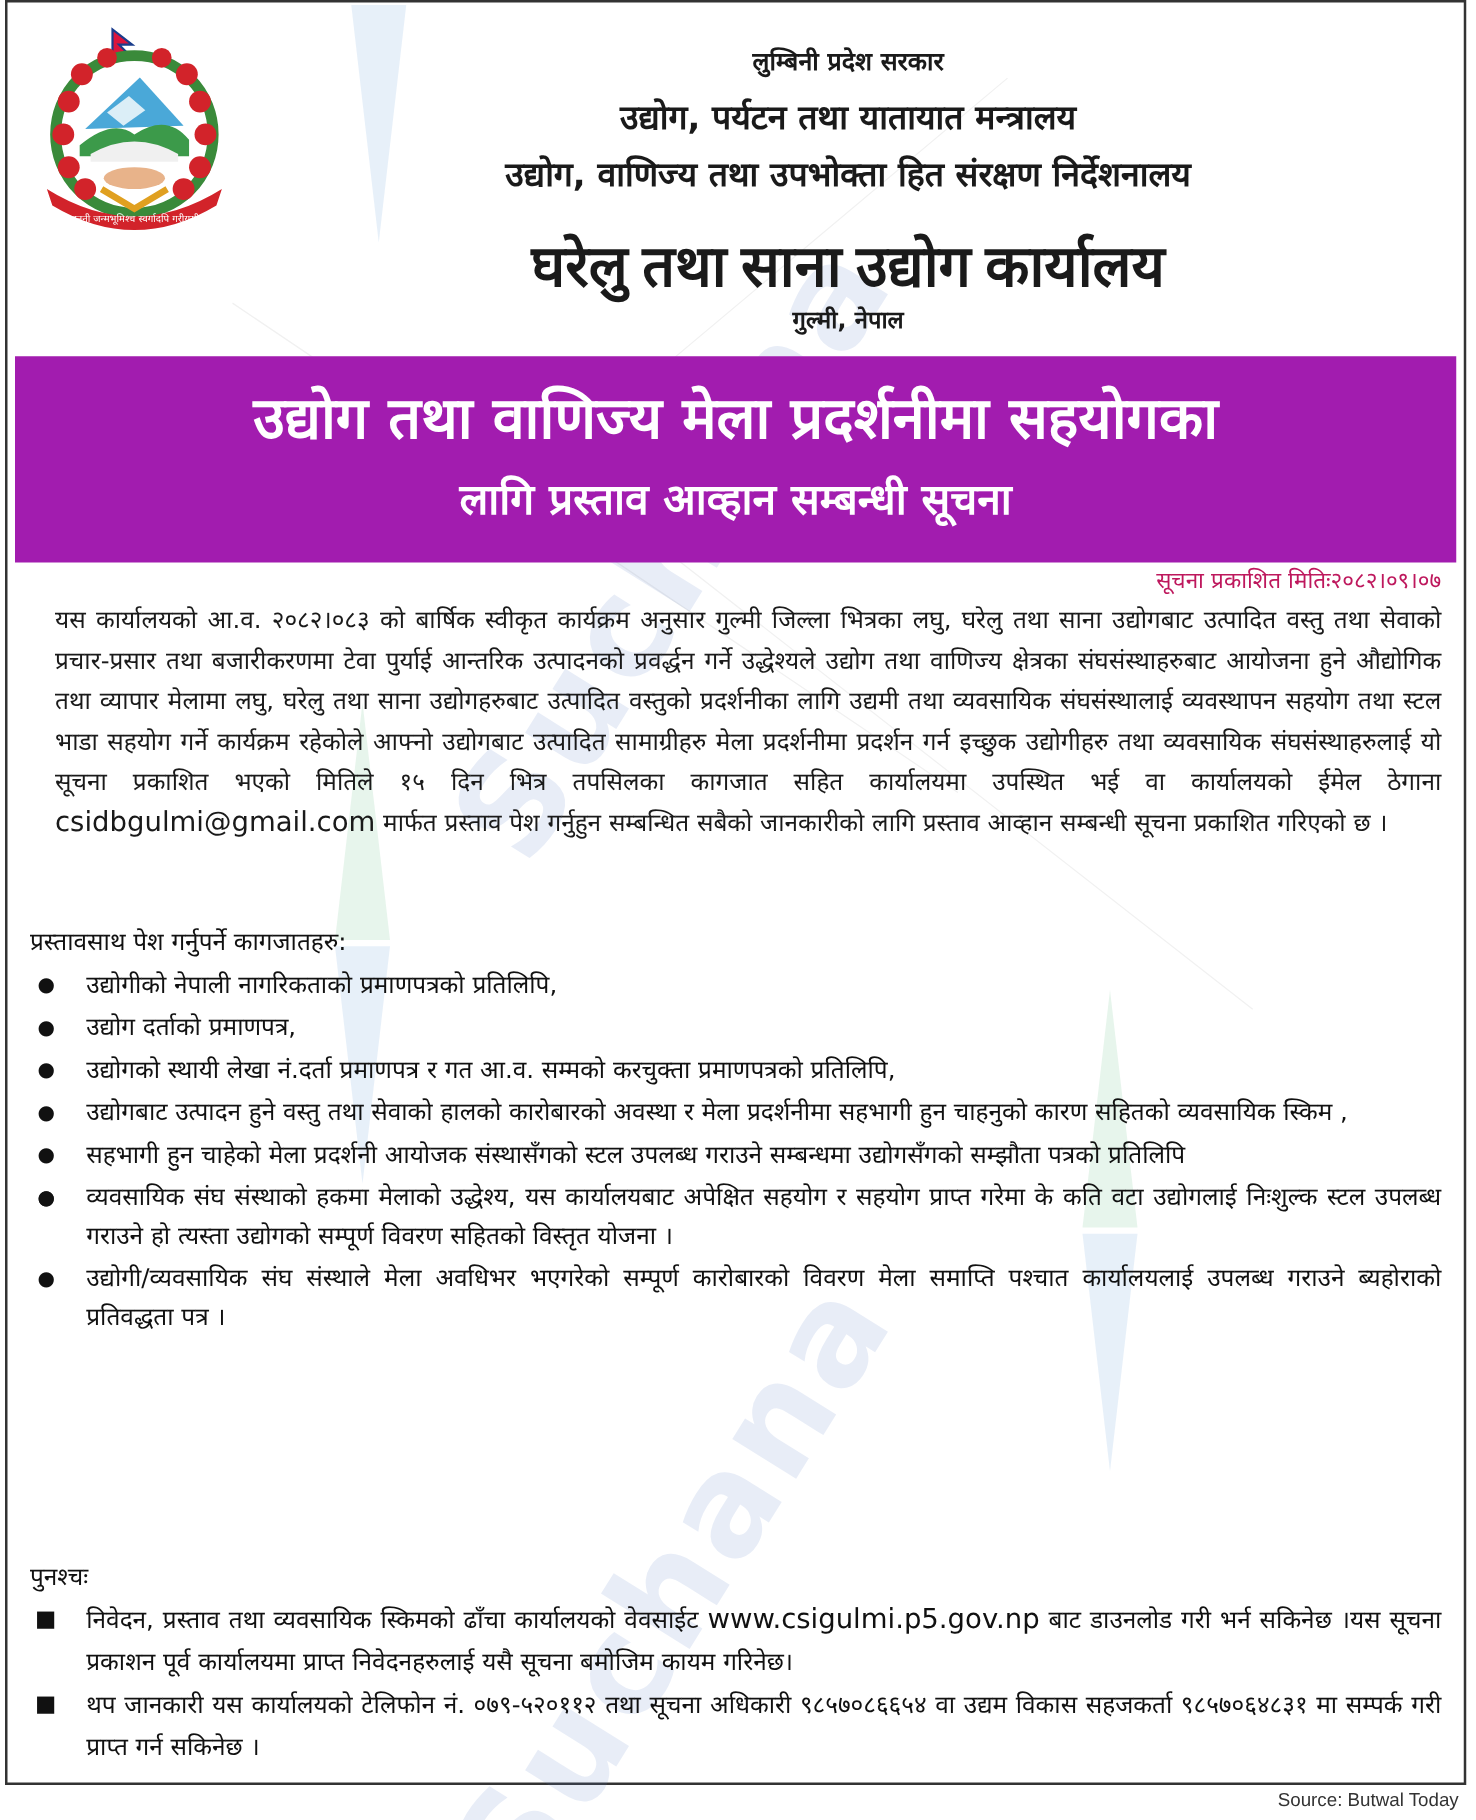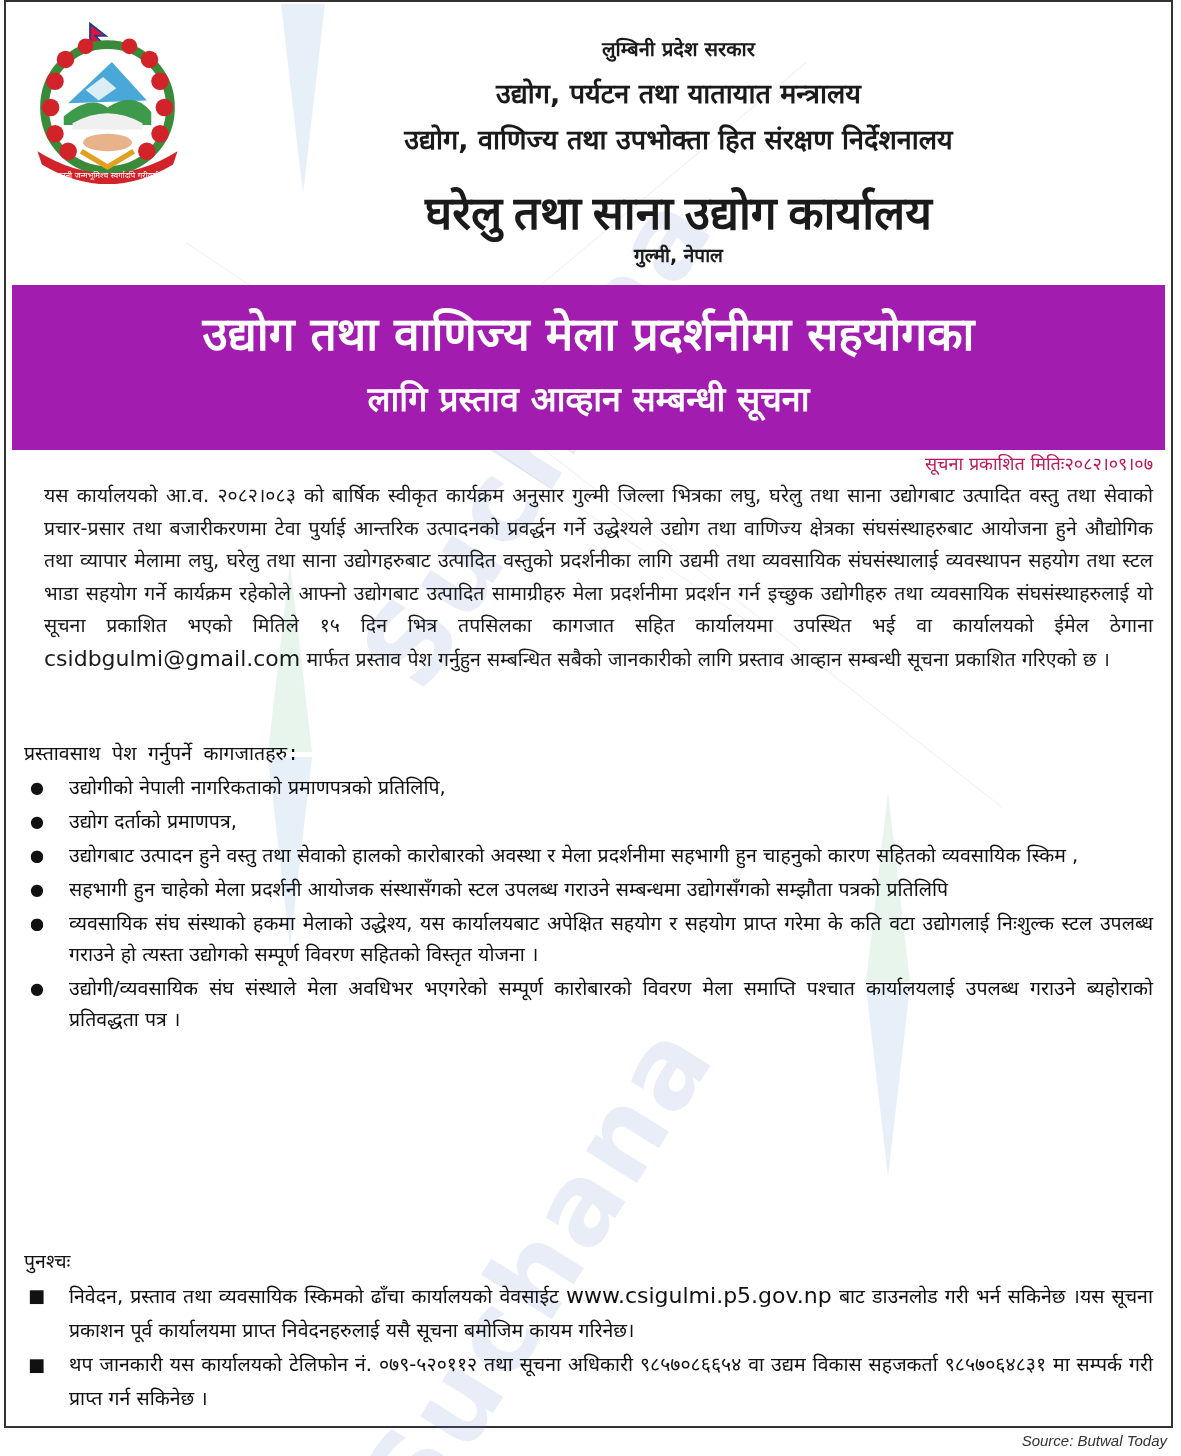--- a/index.html
+++ b/index.html
@@ -48,32 +48,32 @@
   }
   .banner .l1 { position:absolute; left:0; right:0; top:16px; font-size:46px; }
   .banner .l2 { position:absolute; left:0; right:0; top:90px; font-size:34px; }
 
   .pubdate { position:absolute; right:18px; top:449px; font-size:18px; color:#be185d; }
 
   .body-para {
     position:absolute; left:18px; right:18px; top:478px;
     font-size:19.5px; line-height:32.5px; text-align:justify; color:#1a1a1a;margin-left:20px;
   }
-  .list-head { position:absolute; left:18px; top:737px; font-size:19.5px;font-family:Liberation Mono, monospace; }
+  .list-head { position:absolute; left:18px; top:737px; font-size:19.5px; }
   .doc-list { position:absolute; left:18px; right:18px; top:770px; margin:0; padding:0; list-style:none; }
   .doc-list li { position:relative; padding-left:45px; font-size:19.5px; line-height:31px; text-align:justify; margin-bottom:3px; }
   .doc-list li .bullet { position:absolute; left:6px; top:0; font-size:16px; }
 
   .ps-head { position:absolute; left:18px; top:1245px; font-size:19.5px; }
   .ps-list { position:absolute; left:18px; right:18px; top:1277px; margin:0; padding:0; list-style:none; }
   .ps-list li { position:relative; padding-left:45px; font-size:19.5px; line-height:34px; text-align:justify; margin-bottom:0; }
   .ps-list li .bullet { position:absolute; left:4px; top:0; font-size:18px; }
   .latin { font-family:"DejaVu Sans", sans-serif; font-size:22px; }
 
-  .source { position:absolute; right:14px; top:1432px; font-style:italic; font-size:15px; color:#333; font-family:"Liberation Sans", sans-serif; }
+  .source { position:absolute; right:14px; top:1432px; font-size:15px; color:#333; font-family:"Liberation Sans", sans-serif; }
 </style>
 </head>
 <body>
 
 <div class="frame">
 
   <div class="wm" style="left:0;top:0;width:1169px;height:1428px;">
     <div class="wm-line" style="left:180px;top:240px;width:700px;transform:rotate(34deg);"></div>
     <div class="wm-line" style="left:350px;top:300px;width:820px;transform:rotate(38deg);"></div>
     <div class="wm-line" style="left:800px;top:60px;width:600px;transform:rotate(140deg);"></div>
@@ -127,21 +127,21 @@
   <div class="pubdate">सूचना प्रकाशित मितिः२०८२।०९।०७</div>
 
   <div class="body-para">
     <span>यस कार्यालयको आ.व. २०८२।०८३ को बार्षिक स्वीकृत कार्यक्रम अनुसार गुल्मी जिल्ला भित्रका लघु, घरेलु तथा साना उद्योगबाट उत्पादित वस्तु तथा सेवाको प्रचार-प्रसार तथा बजारीकरणमा टेवा पुर्याई आन्तरिक उत्पादनको प्रवर्द्धन गर्ने उद्धेश्यले उद्योग तथा वाणिज्य क्षेत्रका संघसंस्थाहरुबाट आयोजना हुने औद्योगिक तथा व्यापार मेलामा लघु, घरेलु तथा साना उद्योगहरुबाट उत्पादित वस्तुको प्रदर्शनीका लागि उद्यमी तथा व्यवसायिक संघसंस्थालाई व्यवस्थापन सहयोग तथा स्टल भाडा सहयोग गर्ने कार्यक्रम रहेकोले आफ्नो उद्योगबाट उत्पादित सामाग्रीहरु मेला प्रदर्शनीमा प्रदर्शन गर्न इच्छुक उद्योगीहरु तथा व्यवसायिक संघसंस्थाहरुलाई यो सूचना प्रकाशित भएको मितिले १५ दिन भित्र तपसिलका कागजात सहित कार्यालयमा उपस्थित भई वा कार्यालयको ईमेल ठेगाना </span><span class="latin">csidbgulmi@gmail.com</span><span> मार्फत प्रस्ताव पेश गर्नुहुन सम्बन्धित सबैको जानकारीको लागि प्रस्ताव आव्हान सम्बन्धी सूचना प्रकाशित गरिएको छ ।</span>
   </div>
 
   <div class="list-head">प्रस्तावसाथ पेश गर्नुपर्ने कागजातहरु:</div>
   <ul class="doc-list">
     <li><span class="bullet">●</span><span>उद्योगीको नेपाली नागरिकताको प्रमाणपत्रको प्रतिलिपि,</span></li>
     <li><span class="bullet">●</span><span>उद्योग दर्ताको प्रमाणपत्र,</span></li>
-    <li><span class="bullet">●</span></li>
+    <li><span class="bullet">●</span><span>उद्योगको स्थायी लेखा नं.दर्ता प्रमाणपत्र र गत आ.व. सम्मको करचुक्ता प्रमाणपत्रको प्रतिलिपि,</span></li>
     <li><span class="bullet">●</span><span>उद्योगबाट उत्पादन हुने वस्तु तथा सेवाको हालको कारोबारको अवस्था र मेला प्रदर्शनीमा सहभागी हुन चाहनुको कारण सहितको व्यवसायिक स्किम ,</span></li>
     <li><span class="bullet">●</span><span>सहभागी हुन चाहेको मेला प्रदर्शनी आयोजक संस्थासँगको स्टल उपलब्ध गराउने सम्बन्धमा उद्योगसँगको सम्झौता पत्रको प्रतिलिपि</span></li>
     <li><span class="bullet">●</span></li>
     <li><span class="bullet">●</span><span>व्यवसायिक संघ संस्थाको हकमा मेलाको उद्धेश्य, यस कार्यालयबाट अपेक्षित सहयोग र सहयोग प्राप्त गरेमा के कति वटा उद्योगलाई निःशुल्क स्टल उपलब्ध गराउने हो त्यस्ता उद्योगको सम्पूर्ण विवरण सहितको विस्तृत योजना ।</span></li>
     <li><span class="bullet">●</span><span>उद्योगी/व्यवसायिक संघ संस्थाले मेला अवधिभर भएगरेको सम्पूर्ण कारोबारको विवरण मेला समाप्ति पश्चात कार्यालयलाई उपलब्ध गराउने ब्यहोराको प्रतिवद्धता पत्र ।</span></li>
   </ul>
 
   <div class="ps-head">पुनश्चः</div>
   <ul class="ps-list">
     <li><span class="bullet">■</span><span>निवेदन, प्रस्ताव तथा व्यवसायिक स्किमको ढाँचा कार्यालयको वेवसाईट </span><span class="latin">www.csigulmi.p5.gov.np</span><span> बाट डाउनलोड गरी भर्न सकिनेछ ।यस सूचना प्रकाशन पूर्व कार्यालयमा प्राप्त निवेदनहरुलाई यसै सूचना बमोजिम कायम गरिनेछ।</span></li>

